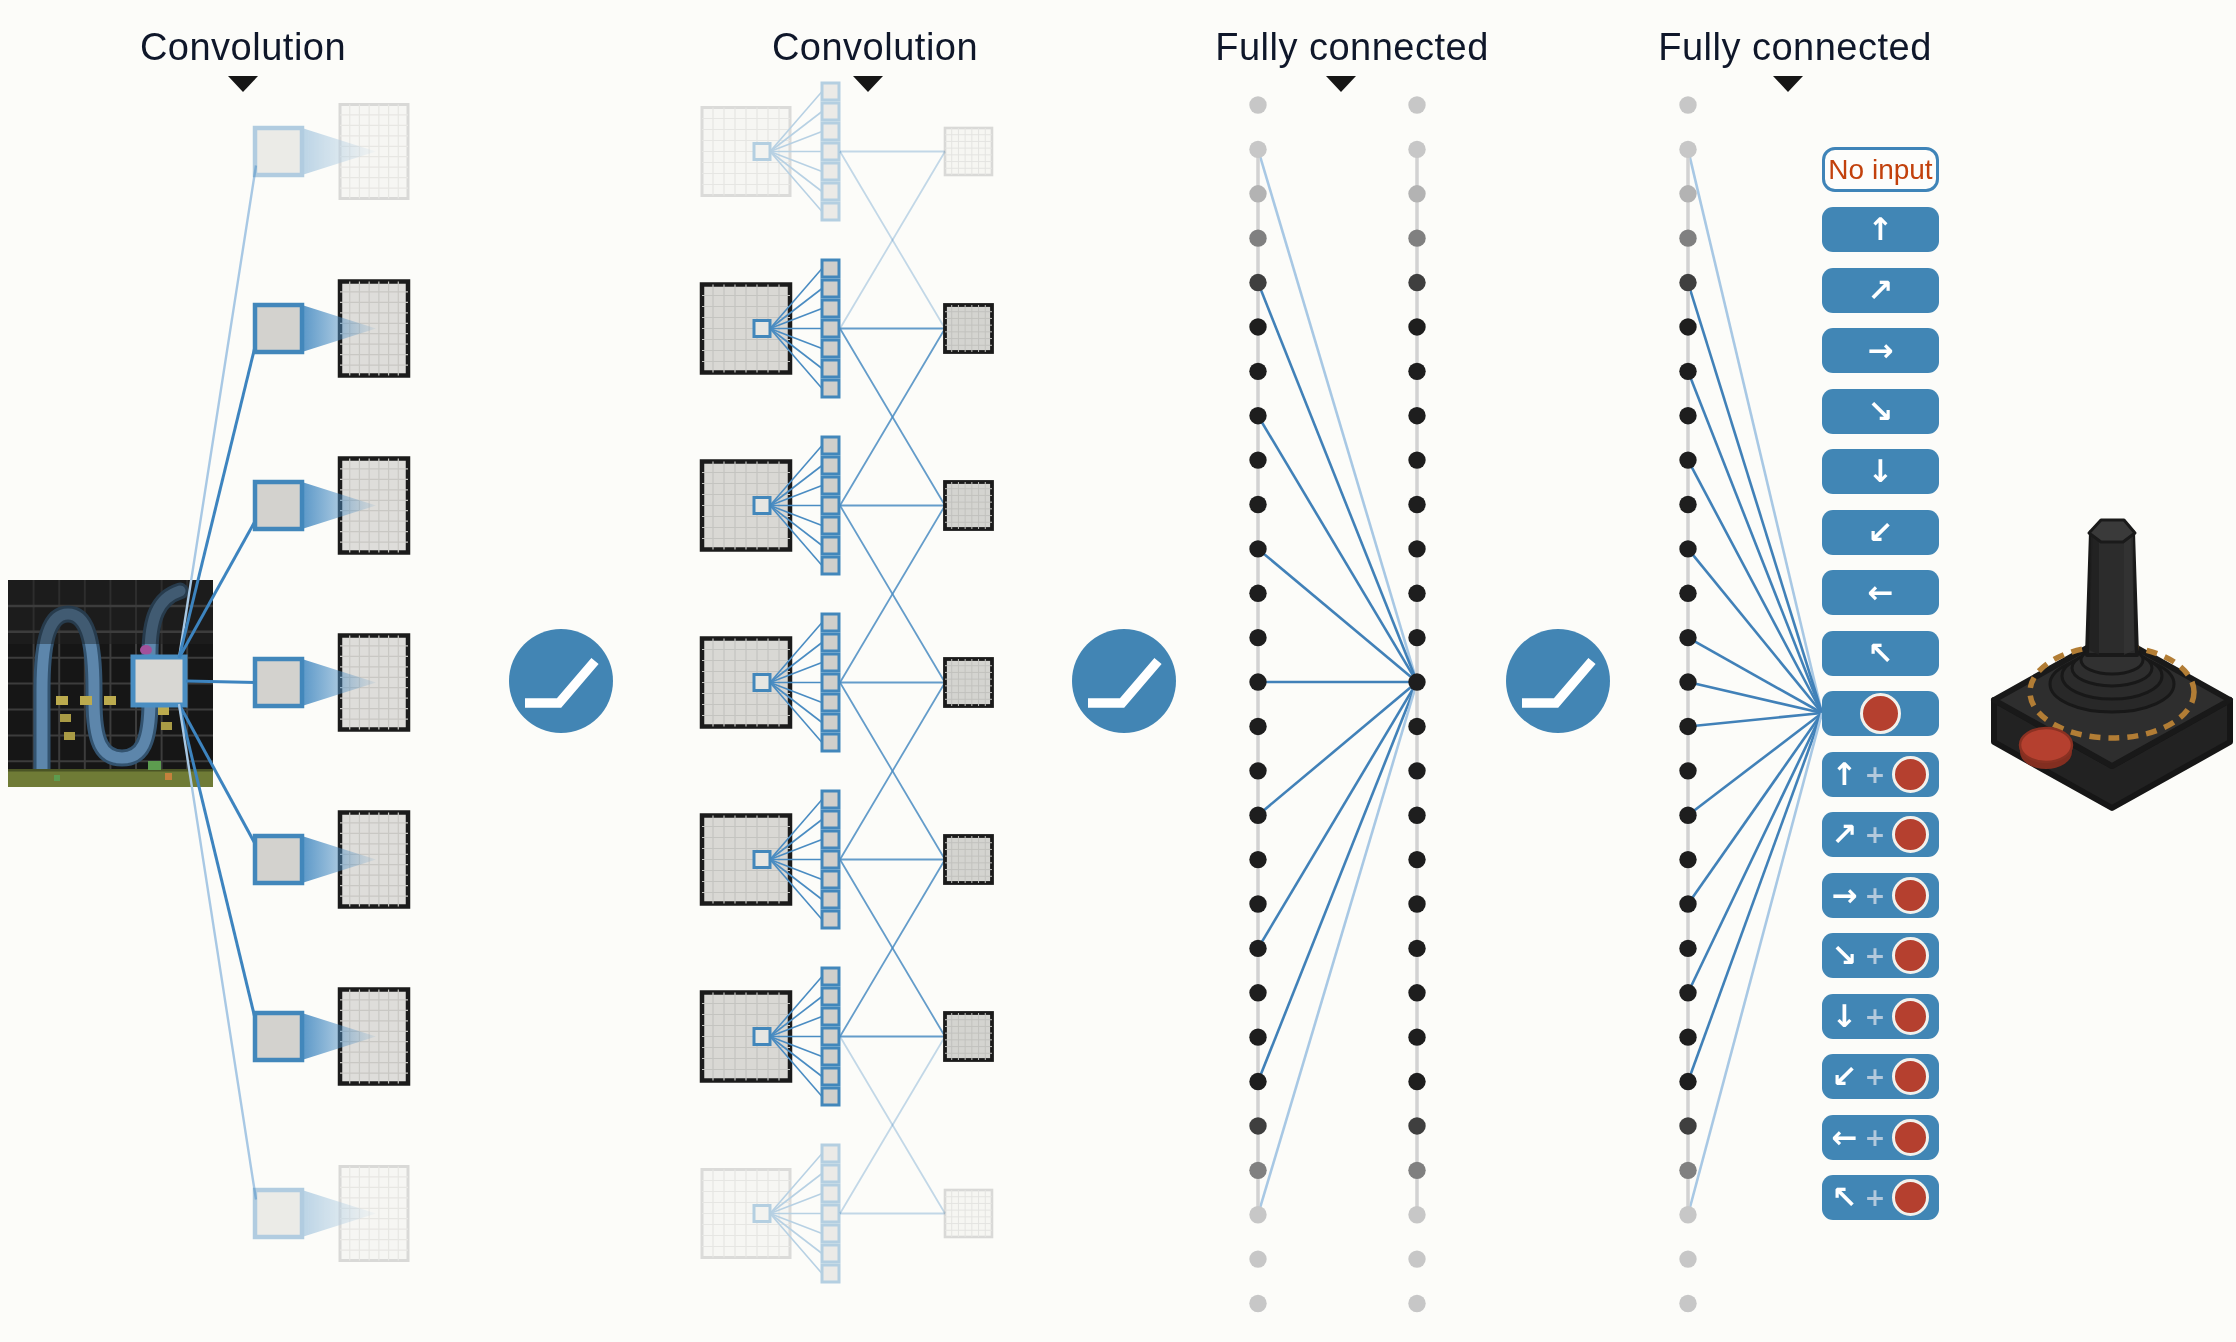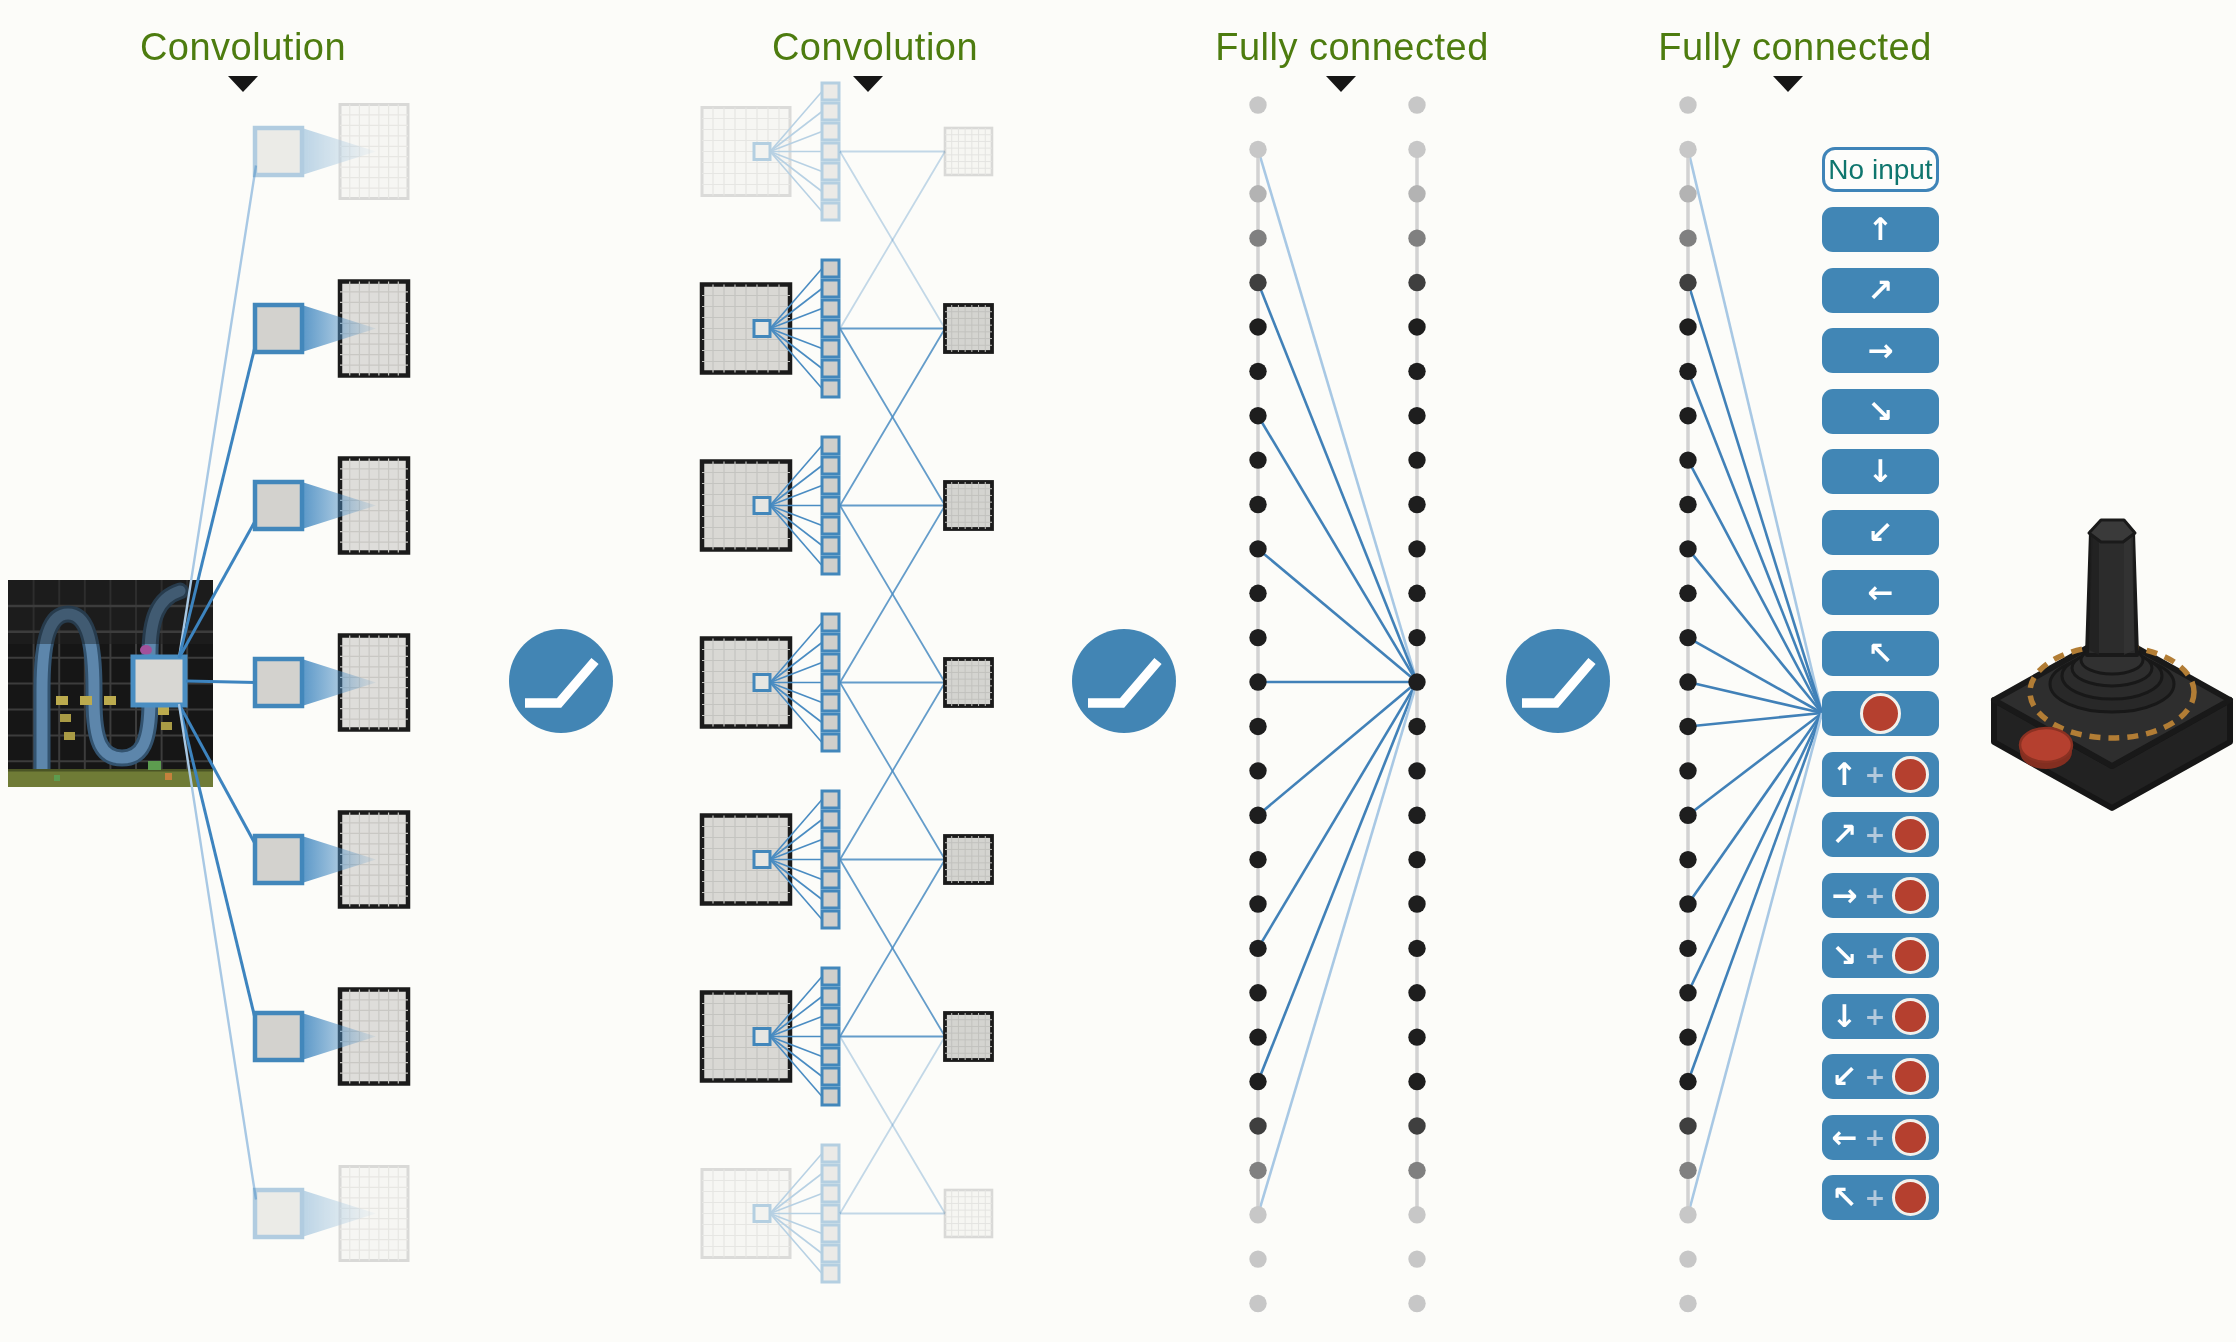--- a/index.html
+++ b/index.html
@@ -1,36 +1,36 @@
 <!DOCTYPE html>
 <html><head>
 <meta charset="utf-8">
 <style>
   html,body{margin:0;padding:0;background:#fcfcf9;}
   #stage{position:relative;width:2236px;height:1342px;background:#fcfcf9;overflow:hidden;
          font-family:"Liberation Sans",sans-serif;}
   #net-svg{position:absolute;left:0;top:0;}
-  .layer-label{position:absolute;top:26px;transform:translateX(-50%);font-size:38px;color:#4d7c0f;
+  .layer-label{position:absolute;top:26px;transform:translateX(-50%);font-size:38px;color:#0f172a;
                white-space:nowrap;letter-spacing:0.5px;}
   .layer-tri{position:absolute;top:76px;transform:translateX(-50%);width:0;height:0;
              border-left:15px solid transparent;border-right:15px solid transparent;
              border-top:16px solid #161616;}
   #actions{position:absolute;left:0;top:0;}
   .act-btn{position:absolute;left:1822px;width:117px;height:45px;border-radius:11px;
            background:#4186b5;display:flex;align-items:center;justify-content:center;
            color:#ffffff;font-family:"DejaVu Sans",sans-serif;}
   .act-btn .arrow{font-size:31px;font-weight:bold;line-height:45px;}
   .act-btn .plus{font-size:25px;color:#b3c9dc;margin:0 7px;font-weight:bold;}
   .fire-dot{display:inline-block;border-radius:50%;background:#b5402f;border:3px solid #f2f1ec;box-sizing:border-box;}
   .fire-dot.big{width:41px;height:41px;}
   .fire-dot.small{width:37px;height:37px;}
   .no-input{position:absolute;left:1822px;width:117px;height:45px;border-radius:13px;
             background:#fdfdfb;border:3px solid #3f84b8;box-sizing:border-box;
             display:flex;align-items:center;justify-content:center;
-            color:#0f766e;font-size:28px;}
+            color:#c2410c;font-size:28px;}
 </style>
 </head>
 <body>
 
 <div id="stage">
 
   <svg id="net-svg" width="2236" height="1342" viewBox="0 0 2236 1342">
     <defs>
       <linearGradient id="funnelGrad" x1="0" y1="0" x2="1" y2="0">
         <stop offset="0" stop-color="#4d8fc4" stop-opacity="0.92"></stop>

